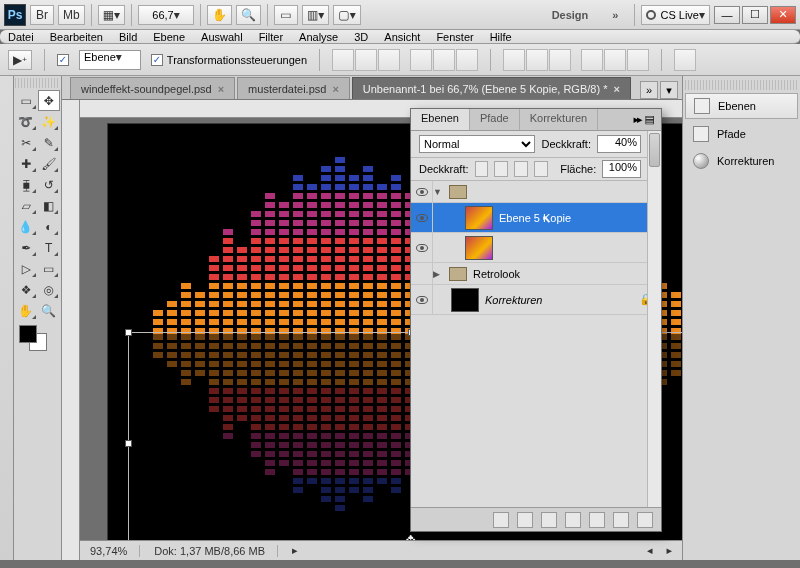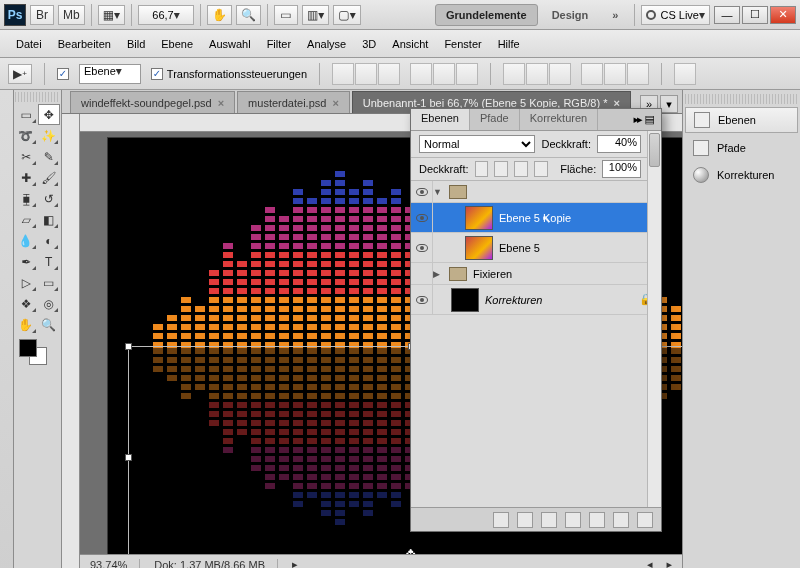--- a/index.html
+++ b/index.html
@@ -12,21 +12,21 @@
 .tb-sep { width:1px; height:22px; background:#aaa; margin:0 2px;}
 .zoom { width:56px; }
 .ws-tab { padding:4px 10px; font-weight:bold; color:#555;}
 .ws-tab.active { background:#bfbfbf; border:1px solid #9a9a9a; border-radius:3px; color:#222;}
 .spacer { flex:1; }
 .win-btns { display:flex; gap:2px; }
 .win-btn { width:26px; height:18px; border:1px solid #888; background:linear-gradient(#f5f5f5,#dcdcdc); display:flex; align-items:center; justify-content:center; }
 .win-close { background:linear-gradient(#f08070,#d43a1f); color:#fff; }
 
 
-.menubar { height:28px; background:linear-gradient(#ececec,#dcdcdc); border-bottom:1px solid #9a9a9a; display:flex; align-items:center; padding:0 16px; gap:16px; }
+.menubar { height:14px; background:linear-gradient(#ececec,#dcdcdc); border-bottom:1px solid #9a9a9a; display:flex; align-items:center; padding:0 8px; gap:16px;border-radius:6px; }
 
 
 .optbar { height:32px; background:linear-gradient(#e7e7e7,#d7d7d7); border-bottom:1px solid #9a9a9a; display:flex; align-items:center; padding:0 8px; gap:10px; }
 .opt-sel { height:20px; border:1px solid #999; background:#fff; padding:0 18px 0 4px; }
 .opt-icongrp { display:flex; gap:1px; }
 .opt-icon { width:22px; height:22px; border:1px solid #b7b7b7; background:linear-gradient(#f5f5f5,#e2e2e2); }
 .checkbox { width:12px; height:12px; border:1px solid #777; background:#fff; display:inline-flex; align-items:center; justify-content:center; color:#2a62b7; font-size:10px;}
 
 
 .mainwrap { display:flex; height: calc(568px - 30px - 22px - 32px - 0px); }
@@ -147,21 +147,20 @@
     </div>
   <div class="tb-btn">
       <span class="glyph">▥</span>
       <span class="glyph">▾</span>
     </div>
   <div class="tb-btn">
       <span class="glyph">▢</span>
       <span class="glyph">▾</span>
     </div>
   <div class="spacer"></div>
-  <span class="ws-tab active">Grundelemente</span>
   <span class="ws-tab">Design</span>
   <span class="ws-tab">»</span>
   <div class="tb-sep"></div>
   <div class="tb-btn">
       <span style="width:10px;height:10px;border:2px solid #555;border-radius:50%;margin-right:4px;"></span>
       <span>CS Live</span>
       <span class="glyph"> ▾</span>
     </div>
   <div class="win-btns">
     <div class="win-btn">—</div>
@@ -1635,27 +1634,26 @@
       <span class="lname">Ebene 5 Kopie</span>
       <span style="position:relative; left:-110px; top:2px; color:#fff;">↖</span>
     </div>
     <div class="layer">
       <div class="vis">
           <span class="eye"></span>
         </div>
       <span class="indent"></span>
         <span class="indent"></span>
       <div class="thumb"></div>
-      <span class="lname">Ebene 5</span>
     </div>
     <div class="layer group">
       <div class="vis"></div>
       <span class="disclose">▶</span>
       <div class="thumb folder"></div>
-      <span class="lname">Fixieren</span>
+      <span class="lname">Retrolook</span>
     </div>
     <div class="layer">
       <div class="vis">
           <span class="eye"></span>
         </div>
       <span class="indent"></span>
       <div class="thumb solid"></div>
       <span class="lname italic">Korrekturen</span>
       <span class="lock">🔒</span>
     </div>

